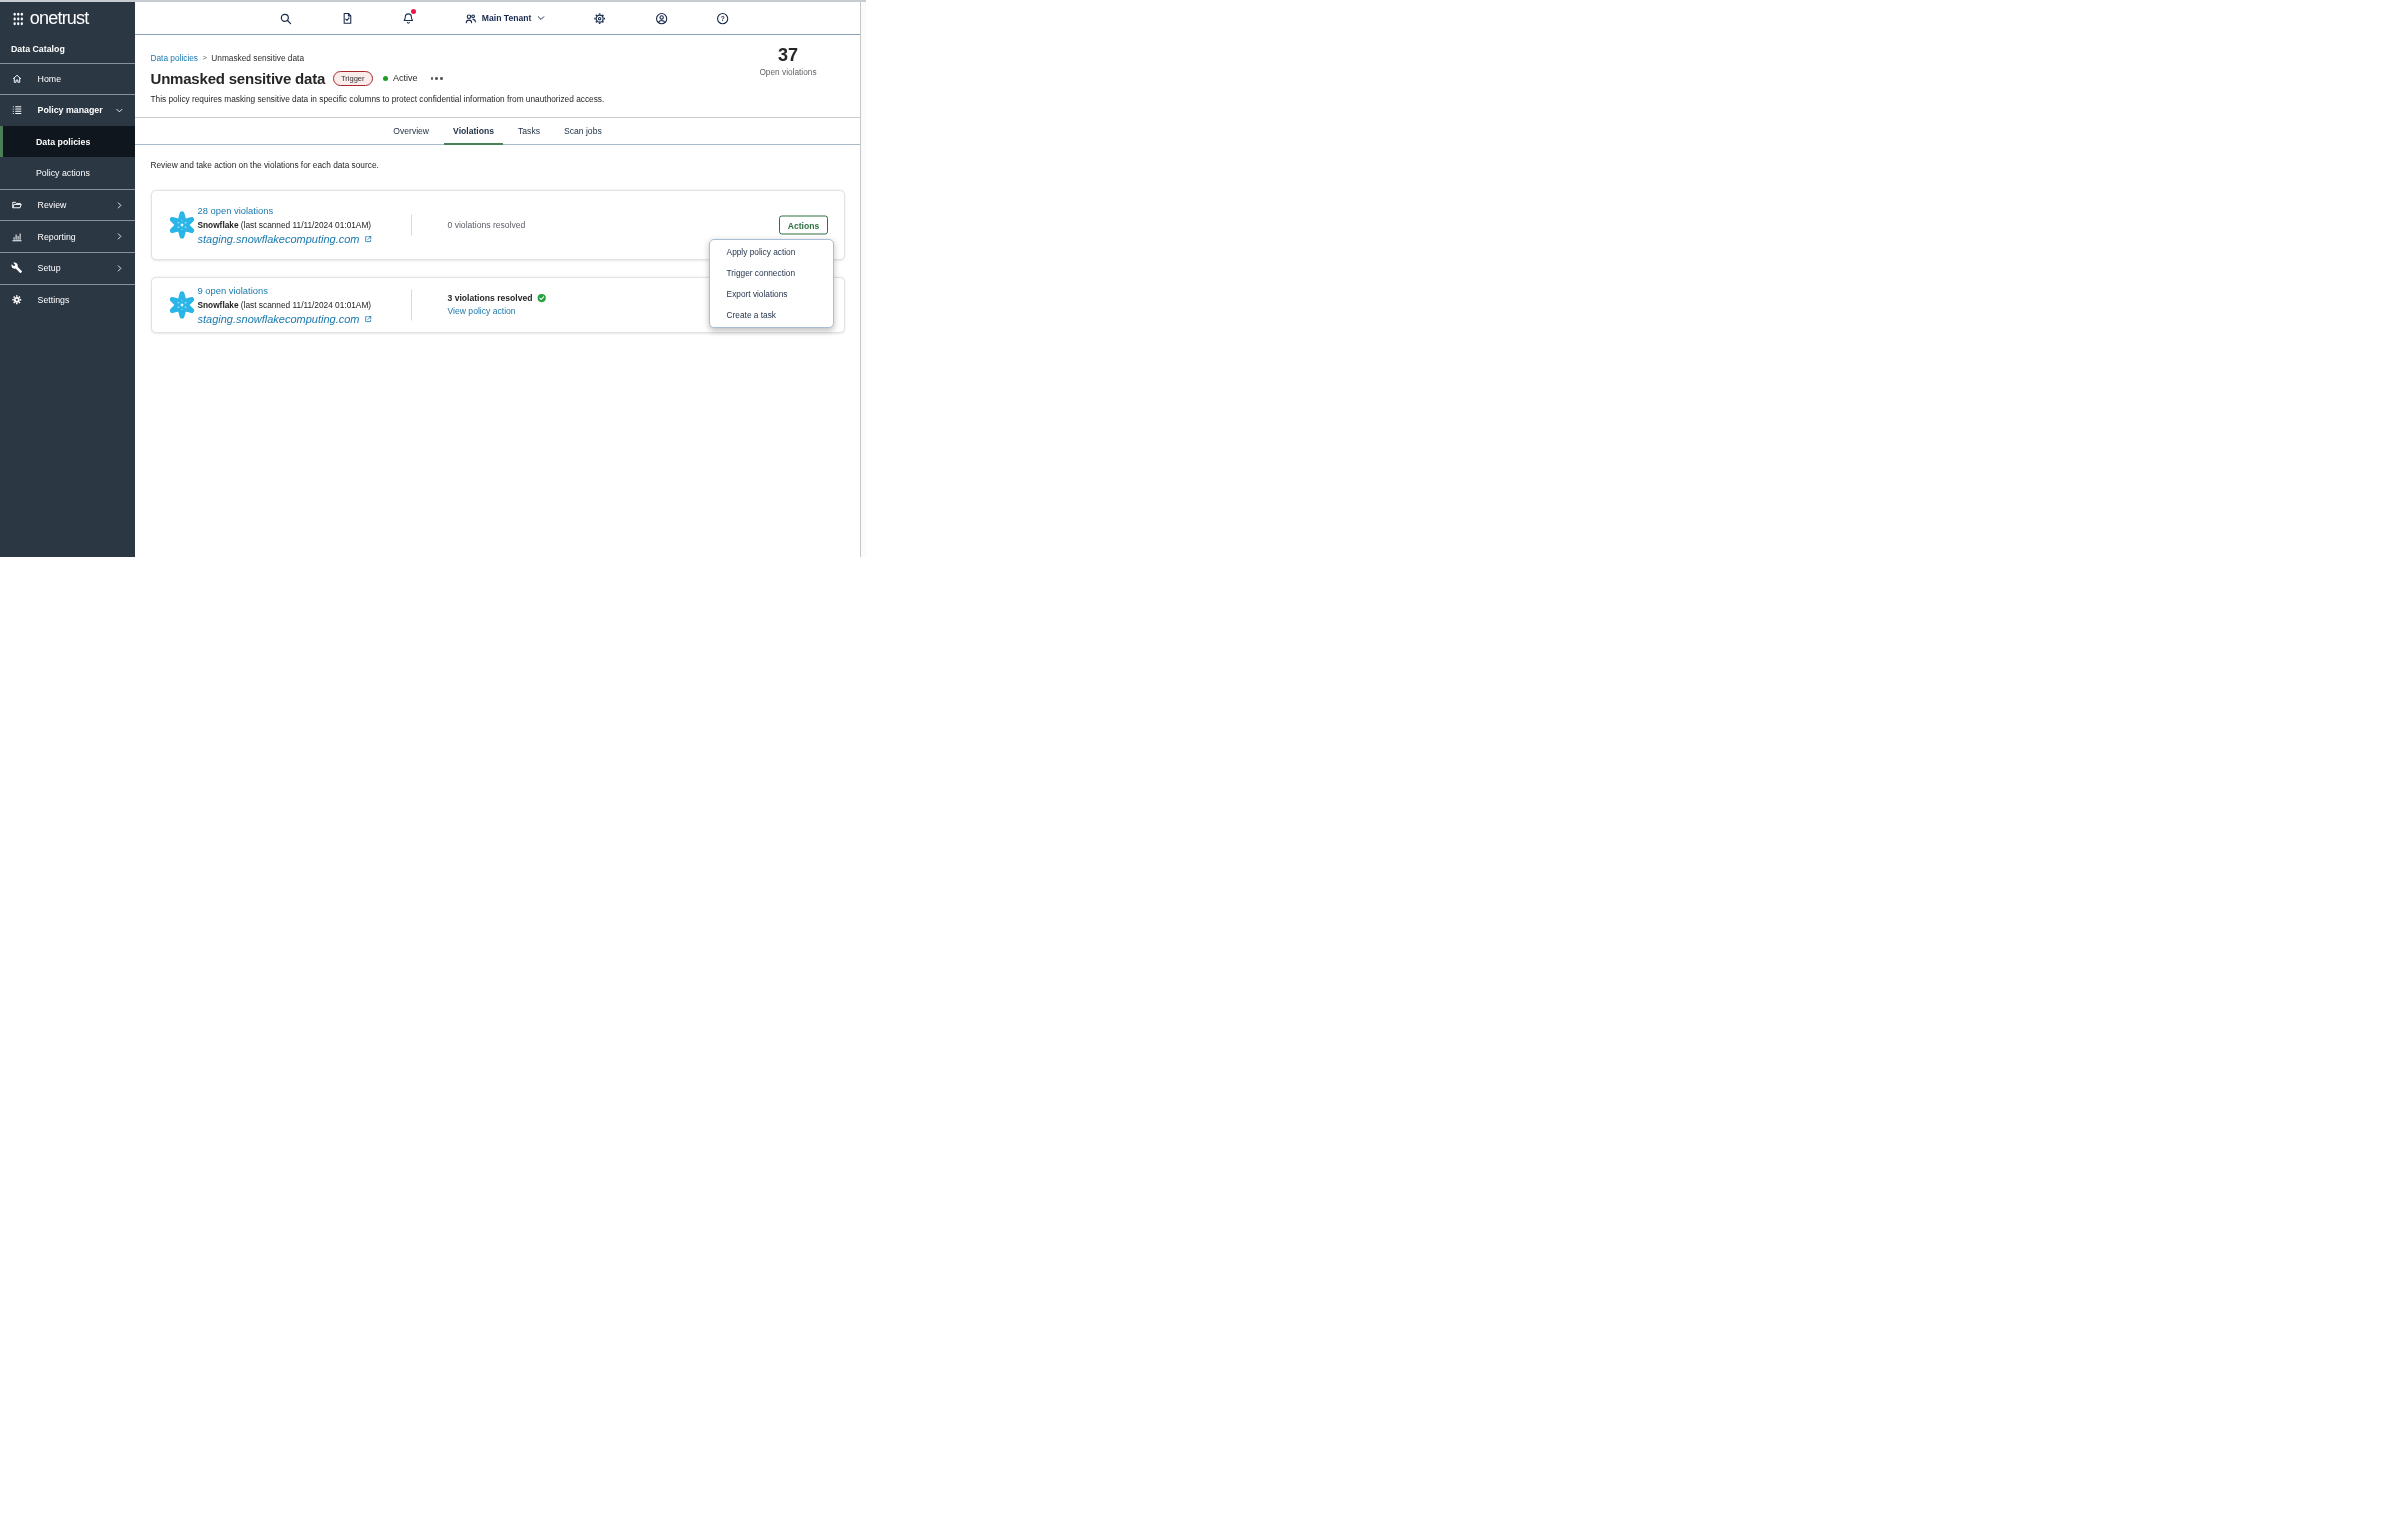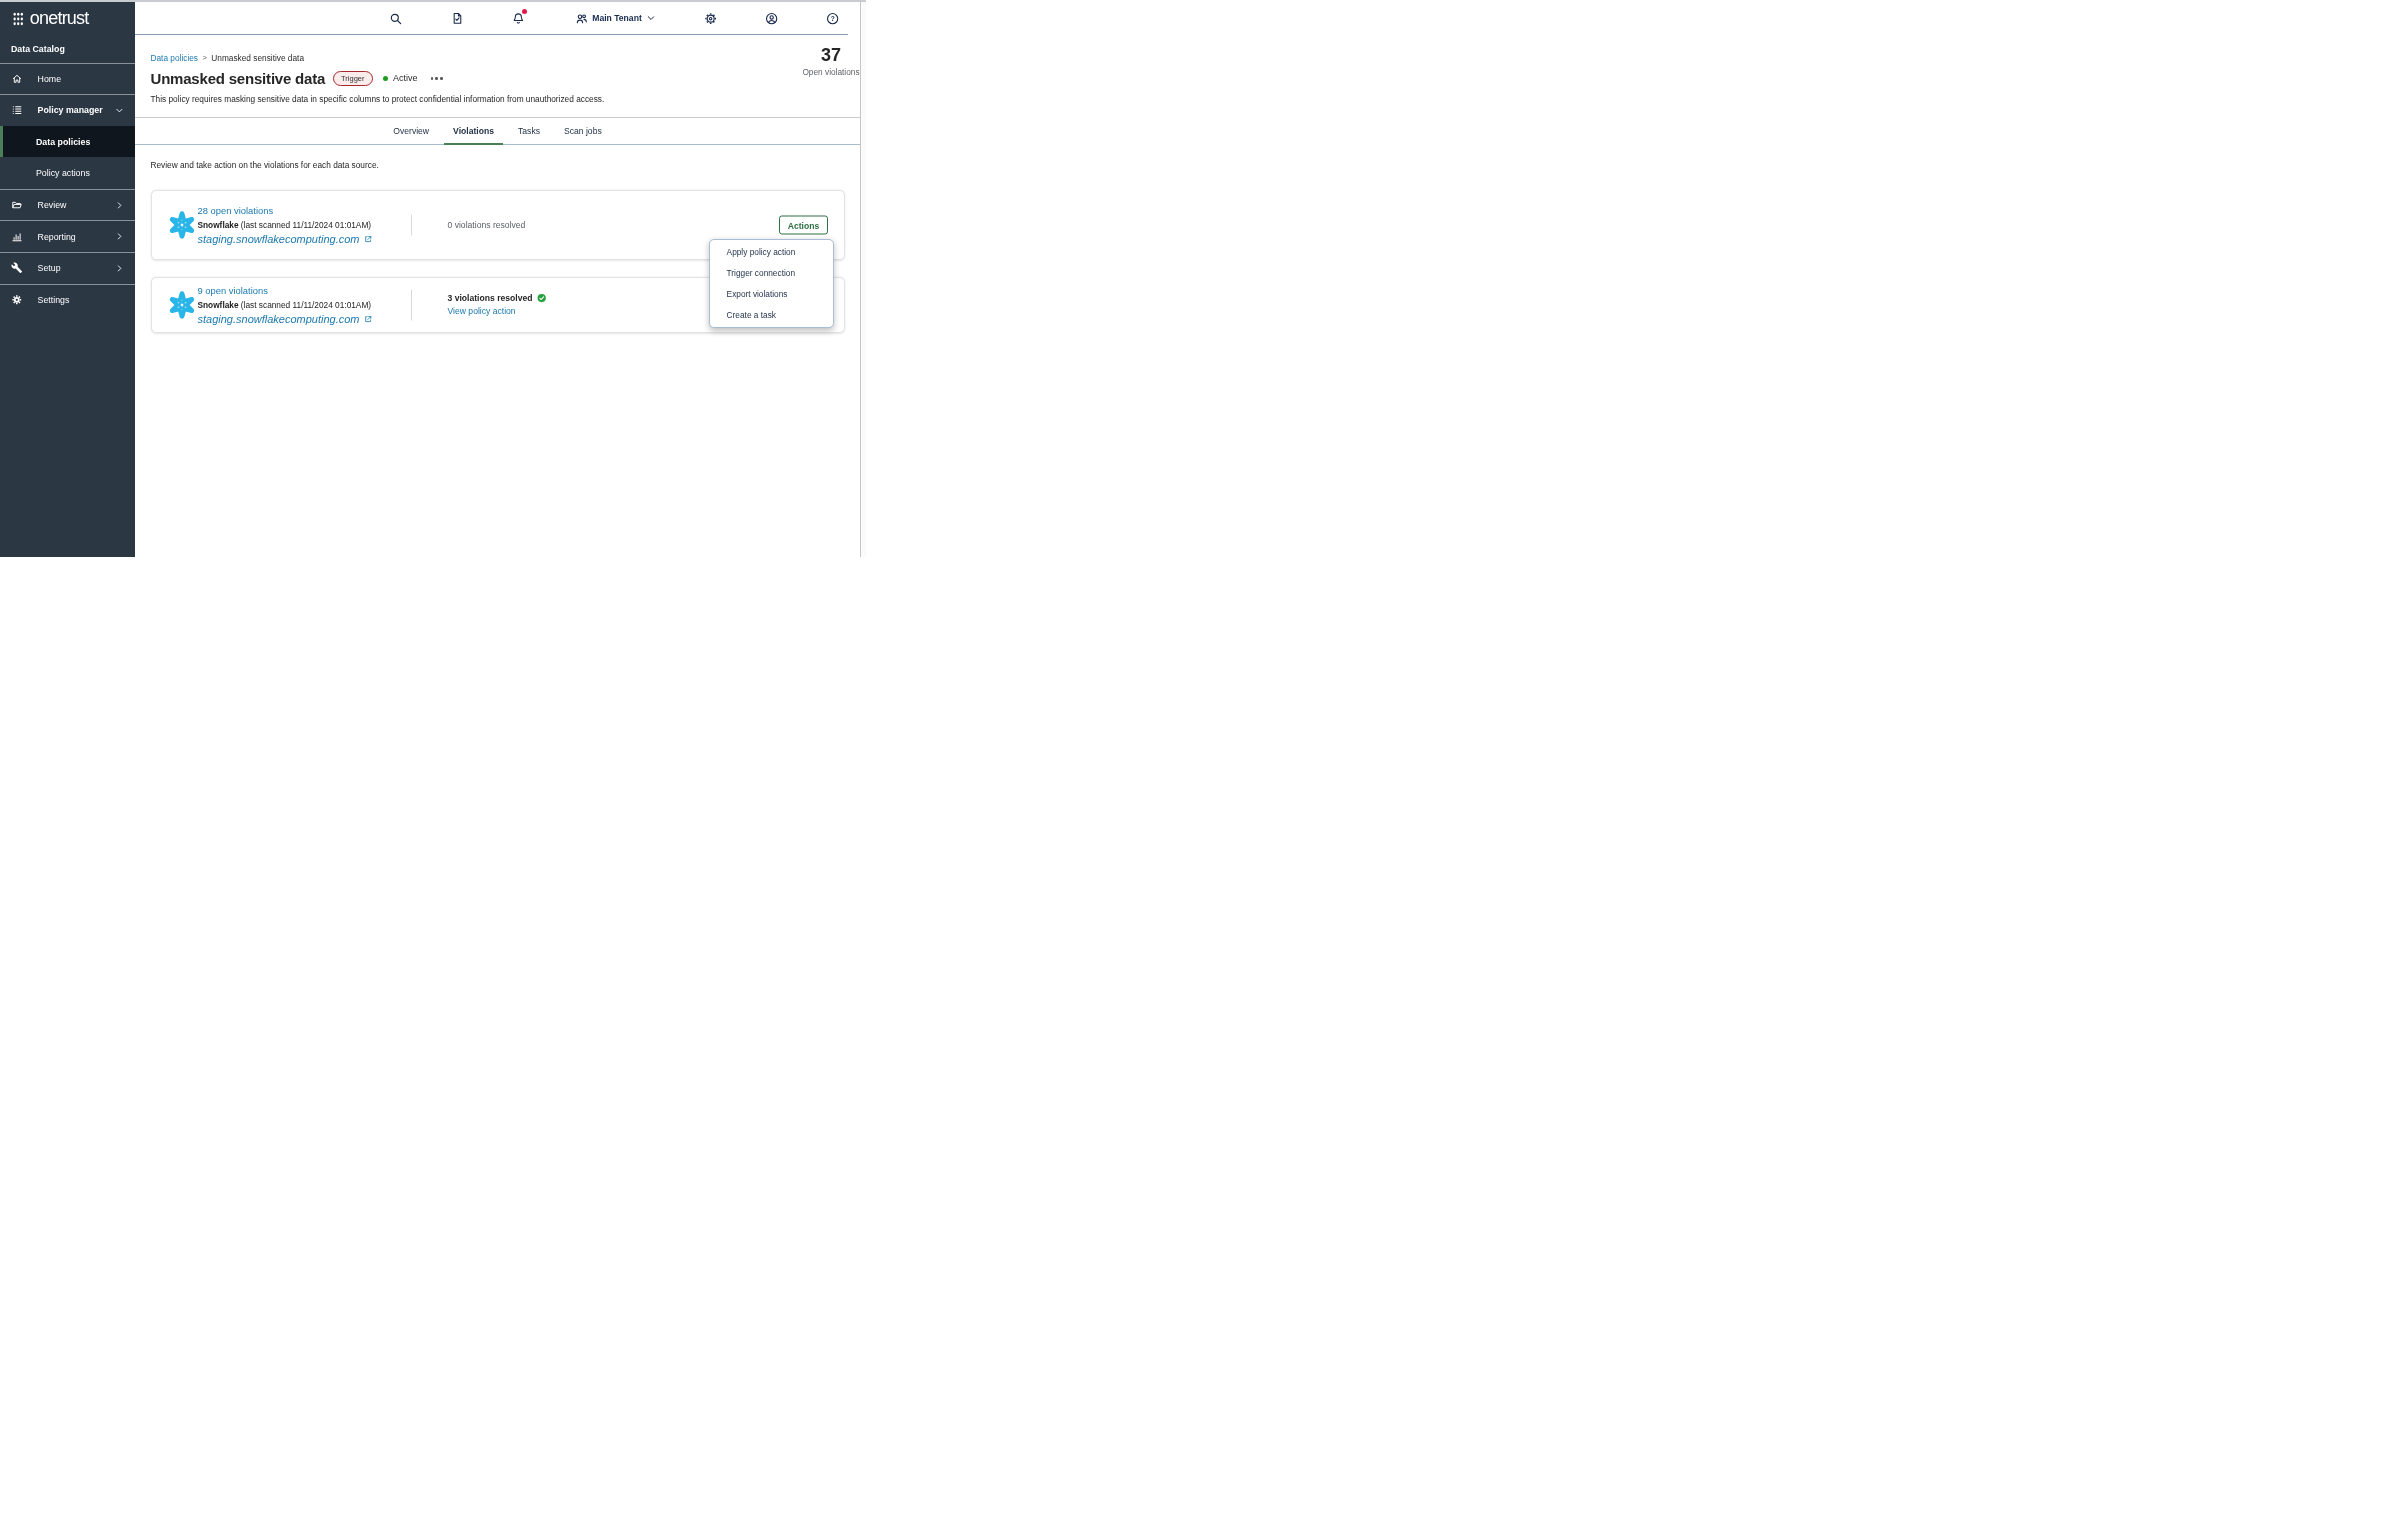--- a/index.html
+++ b/index.html
@@ -18,21 +18,21 @@
   .sb-item { position:relative; display:flex; align-items:center; height:31px; padding-left:11px; gap:6.6px; font-size:8.8px; cursor:pointer; }
   .sb-item .sb-label { flex:1;padding-left:8px; }
   .sb-item.bold .sb-label { font-weight:700; }
   .sb-icon { width:12px; height:12px; display:inline-flex; align-items:center; justify-content:center; flex:none; }
   .sb-chev { margin-right:11px; display:inline-flex; }
   .sb-sub { padding-left:28px; height:31.5px; }
   .sb-sub.selected { background:#10161d; font-weight:700; }
   .sel-bar { position:absolute; left:0; top:0; bottom:0; width:3.3px; background:#4c7f57; }
 
   
-  .topbar { position:absolute; left:135px; top:2.2px; right:18px; height:33px; background:#fff; border-bottom:1.1px solid #8ba0b6; display:flex; align-items:center; justify-content:flex-end; padding-right:7.7px; z-index:40;gap:32px; }
+  .topbar { position:absolute; left:135px; top:2.2px; right:0; height:33px; background:#fff; border-bottom:1.1px solid #8ba0b6; display:flex; align-items:center; justify-content:center; padding-right:7.7px; z-index:40;gap:32px; }
   .tb-btn { background:none; border:none; cursor:pointer; display:inline-flex; align-items:center; justify-content:center; width:14.4px; height:14.4px; margin-left:15px; position:relative; }
   .tenant { display:flex; align-items:center; gap:4.4px; margin-left:16.6px; cursor:pointer; }
   .tenant-label { font-size:8.6px; font-weight:700; color:#17294c; white-space:nowrap; }
   .bell-dot { position:absolute; top:-1.7px; right:-0.6px; width:5px; height:5px; border-radius:50%; background:#e9164c; }
 
   
   .main { position:absolute; left:135px; top:36px; right:6px; bottom:0; background:#fff; }
   .page-head { position:relative; padding:16.6px 0 0 15.5px; }
   .breadcrumb { font-size:8.3px; display:flex; gap:4.4px; align-items:center; }
   .breadcrumb a { color:#1b79ae; text-decoration:none; cursor:pointer; }
@@ -40,21 +40,21 @@
   .crumb-current { color:#2c2c2c; }
   .title-row { display:flex; align-items:center; gap:7.7px; margin-top:7.2px; }
   .page-title { font-size:15px; font-weight:700; color:#262626; letter-spacing:-0.2px; }
   .badge-critical { border:1.1px solid #a8292c; background:#fbecec; color:#303030; border-radius:552px; font-size:7.5px; padding:2.2px 7.2px; line-height:1.2; }
   .status { display:flex; align-items:center; gap:5px; margin-left:2.2px; }
   .status-dot { width:5.5px; height:5.5px; border-radius:50%; background:#1b9e20; }
   .status-label { font-size:9px; color:#2a2a2a; }
   .more-btn { background:none; border:none; display:inline-flex; gap:2.2px; padding:3.3px 2.2px; cursor:pointer; margin-left:3.3px; }
   .more-btn i { width:2.5px; height:2.5px; border-radius:50%; background:#5a5a5a; }
   .desc { font-size:8.3px; color:#262626; margin-top:7.2px; }
-  .stat { position:absolute; top:8.8px; left:696px; transform:translateX(-50%); text-align:center; }
+  .stat { position:absolute; top:8.8px; left:653px; transform:translateX(-50%); text-align:center; }
   .stat-num { font-size:18px; font-weight:700; color:#262626; }
   .stat-label { font-size:8.3px; color:#5f6368; margin-top:1.7px; white-space:nowrap; }
 
   .head-divider { height:0.6px; background:#cbcbcb; margin-top:12.7px; }
   .tabs { display:flex; justify-content:center; gap:24px; border-bottom:1.1px solid #a8bacb; height:28px; align-items:center; }
   .tab { position:relative; font-size:8.6px; color:#243347; cursor:pointer; height:100%; display:flex; align-items:center; }
   .tab.active { font-weight:700; }
   .tab.active::after { content:""; position:absolute; left:-8.8px; right:-8.8px; bottom:-1.1px; height:2.2px; background:#4a7f57; }
 
   .intro { font-size:8.3px; color:#262626; margin:15px 0 0 15.5px; }

